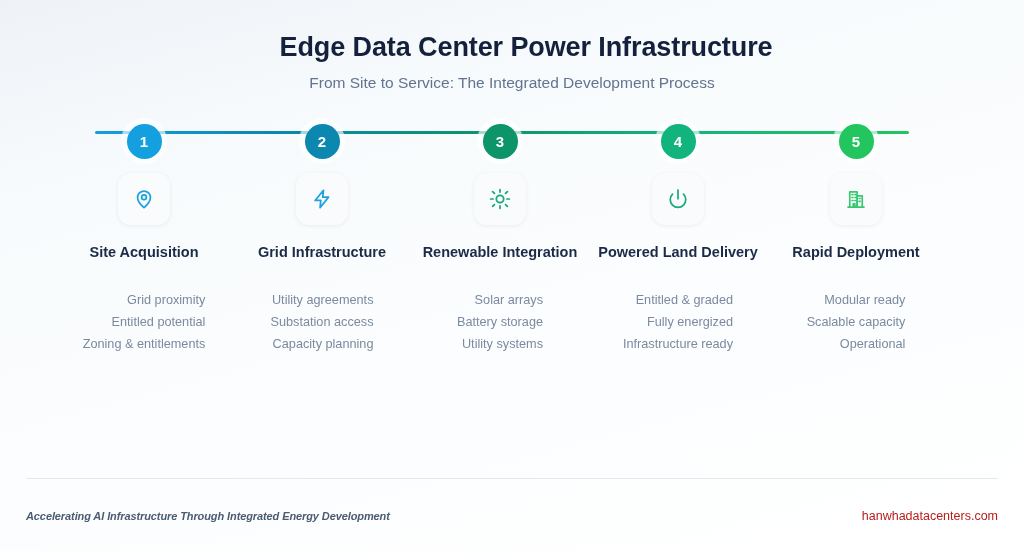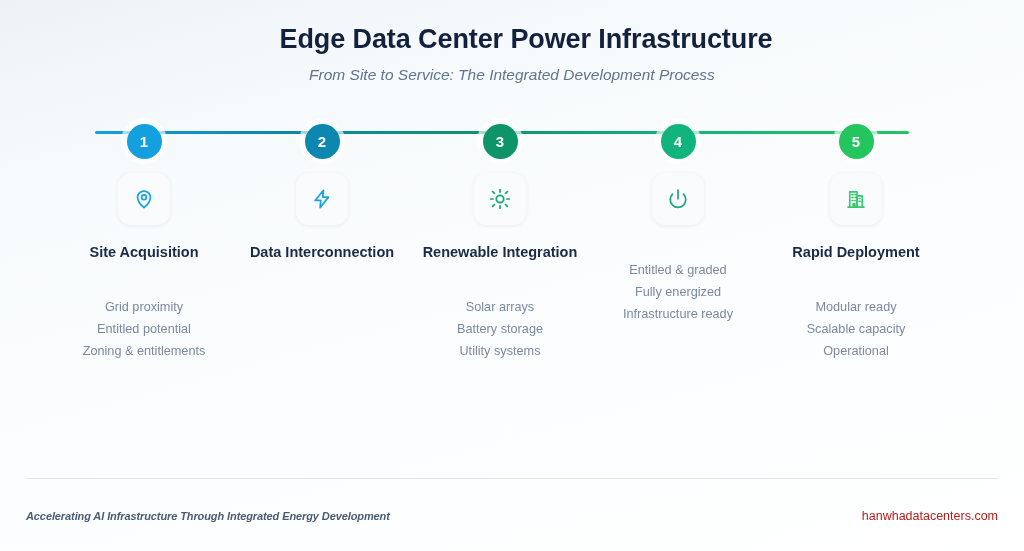--- a/index.html
+++ b/index.html
@@ -29,30 +29,29 @@
     left: 0;
     width: 1024px;
     text-align: center;
   }
   .title {
     font-size: 27px;
     font-weight: bold;
     color: #14213d;
     letter-spacing: -0.1px;
     line-height: 34px;
-    margin: 0;
+    margin: 8px;
     padding-left: 28px;
   }
   .subtitle {
     font-size: 15.5px;
     color: #62748e;
     line-height: 22px;
     margin: 8px 0 0 0;
     font-weight: normal;
-    font-style: italic;
   }
 
   
   .timeline {
     position: absolute;
     top: 118px;
     left: 0;
     width: 1024px;
     height: 240px;
   }
@@ -128,22 +127,22 @@
   .step-label {
     margin-top: 18px;
     font-size: 14.5px;
     font-weight: bold;
     color: #1b2a47;
     text-align: center;
     line-height: 19px;
     white-space: nowrap;
   }
   .bullets {
-    margin-top: 34px;
-    text-align: center;
+    margin-top: 27px;
+    text-align: right;
   }
   .bullet {
     font-size: 12.7px;
     color: #7b8aa0;
     line-height: 22px;
     white-space: nowrap;
   }
 
   
   .divider {
@@ -229,21 +228,26 @@
           <div class="badge-halo"></div>
           <div class="badge" style="background:#0b87b0">2</div>
         </div>
         <div class="tile">
           <span>
             <svg width="22" height="22" viewBox="0 0 24 24" fill="none" stroke="#1aa3e0" stroke-width="1.9" stroke-linecap="round" stroke-linejoin="round">
               <path d="M13.6 2.5 4.5 13.6h6.2L9.9 21.5 19.1 10h-6.3z"></path>
             </svg>
           </span>
         </div>
-        <div class="step-label">Data Interconnection</div>
+        <div class="step-label">Grid Infrastructure</div>
+        <div class="bullets">
+          <div class="bullet">Utility agreements</div>
+          <div class="bullet">Substation access</div>
+          <div class="bullet">Capacity planning</div>
+        </div>
       </div>
 
       <div class="step">
         <div class="badge-wrap">
           <div class="badge-halo"></div>
           <div class="badge" style="background:#0d9469">3</div>
         </div>
         <div class="tile">
           <span>
             <svg width="22" height="22" viewBox="0 0 24 24" fill="none" stroke="#14a87a" stroke-width="1.9" stroke-linecap="round" stroke-linejoin="round">
@@ -266,20 +270,21 @@
           <div class="badge" style="background:#12b47e">4</div>
         </div>
         <div class="tile">
           <span>
             <svg width="22" height="22" viewBox="0 0 24 24" fill="none" stroke="#1aaa7c" stroke-width="1.9" stroke-linecap="round" stroke-linejoin="round">
               <path d="M18.0 6.6a8.5 8.5 0 1 1-12.0 0"></path>
               <path d="M12 2.4v9.2"></path>
             </svg>
           </span>
         </div>
+        <div class="step-label">Powered Land Delivery</div>
         <div class="bullets">
           <div class="bullet">Entitled &amp; graded</div>
           <div class="bullet">Fully energized</div>
           <div class="bullet">Infrastructure ready</div>
         </div>
       </div>
 
       <div class="step">
         <div class="badge-wrap">
           <div class="badge-halo"></div>

